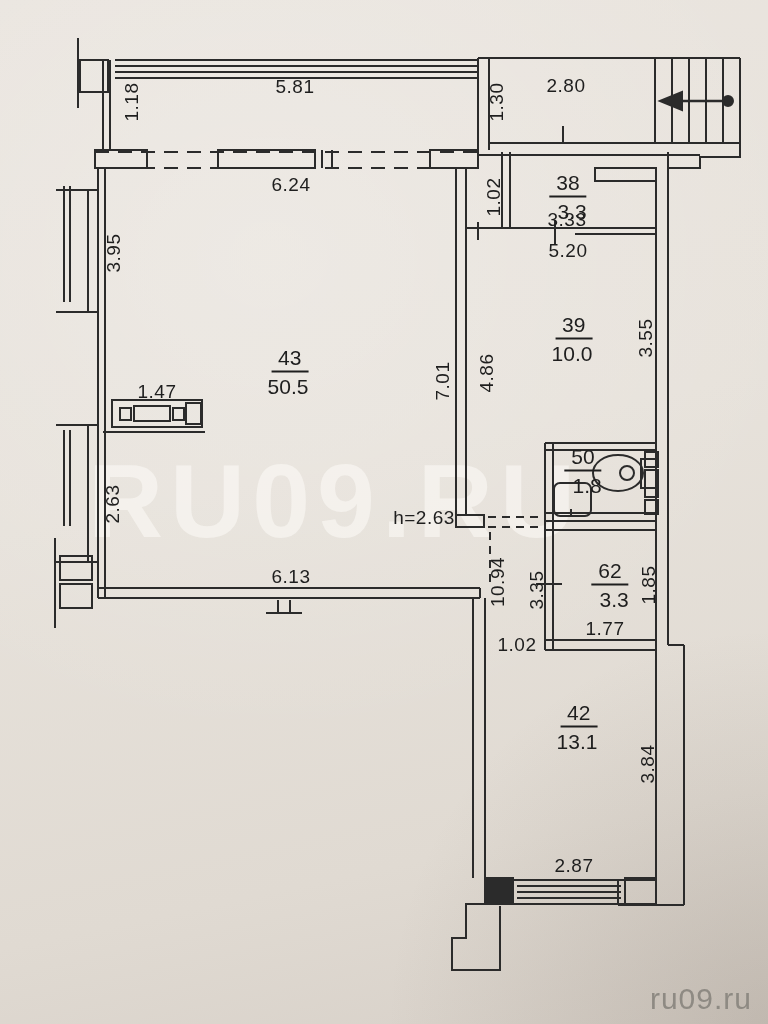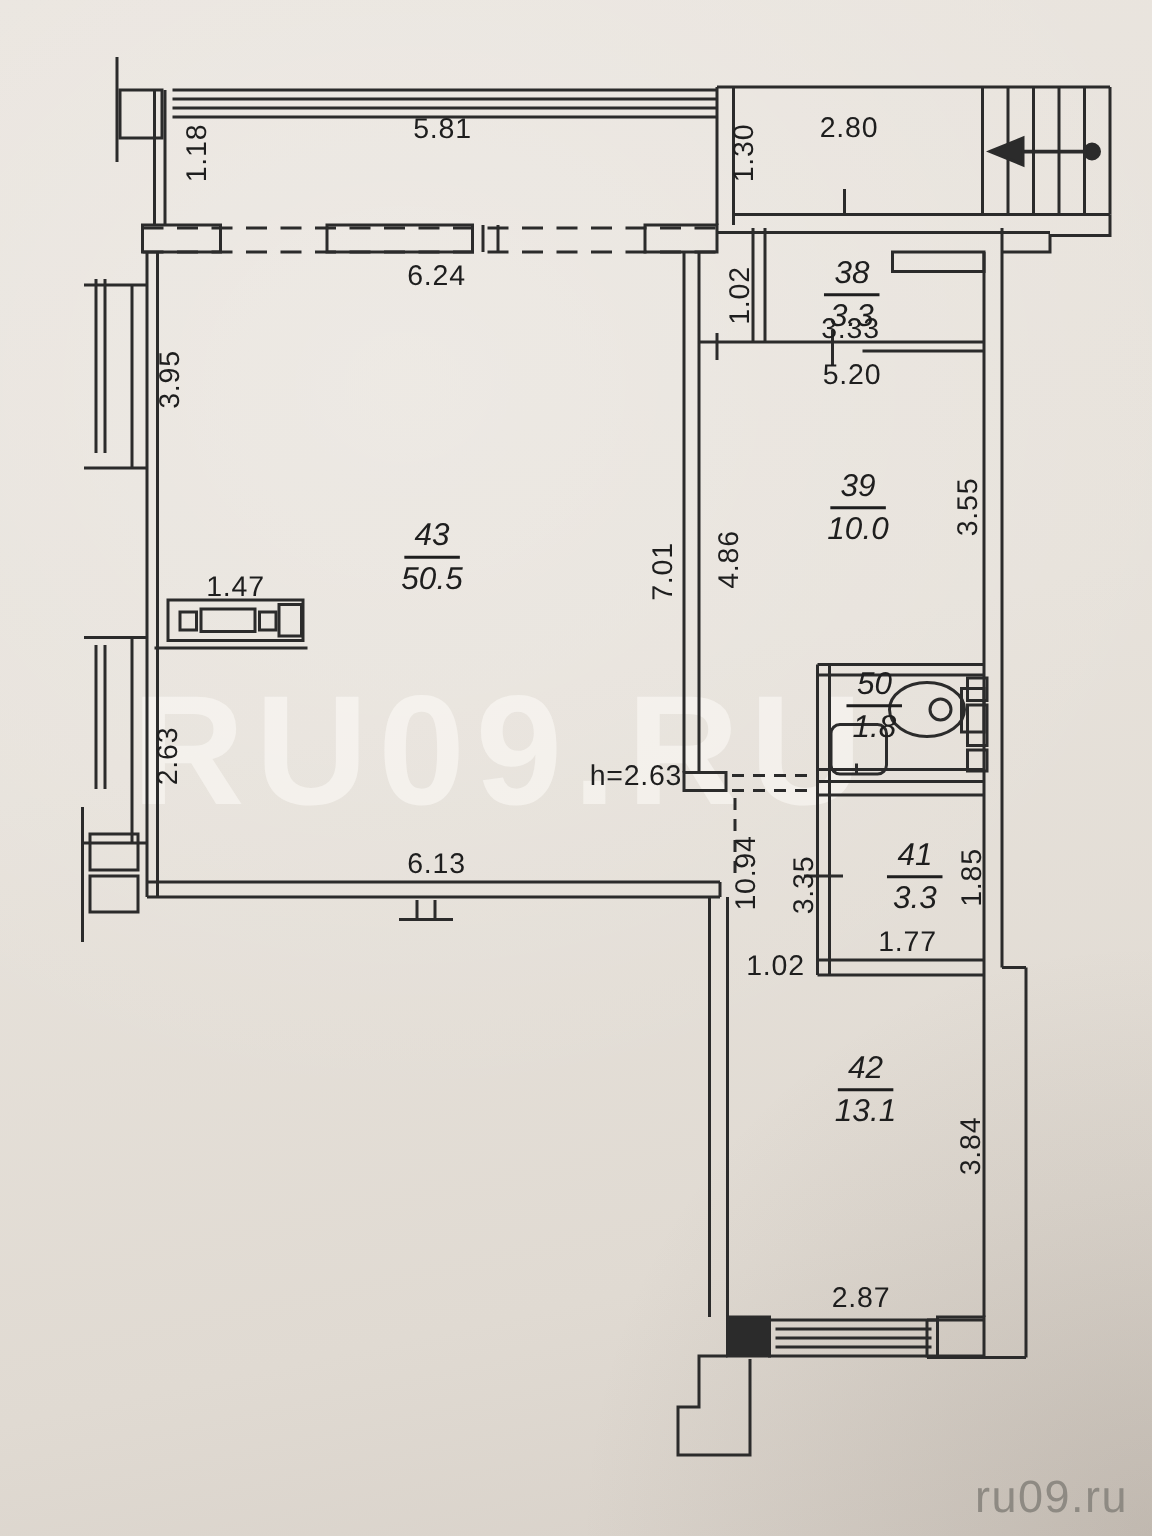--- a/index.html
+++ b/index.html
@@ -29,21 +29,21 @@
   }
   .dim{
     position:absolute;
     font-size:19px;color:#1e1e1e;letter-spacing:0.5px;
     transform:translate(-50%,-50%);
     white-space:nowrap;
   }
   .dim.v{transform:translate(-50%,-50%) rotate(-90deg);}
   .room{
     position:absolute;transform:translate(-50%,-50%);
-    text-align:center;color:#1e1e1e;font-style:italic;
+    text-align:right;color:#1e1e1e;
   }
   .room .num{display:inline-block;font-size:21px;border-bottom:2px solid #1e1e1e;padding:0 7px 1px;}
   .room .area{font-size:21px;margin-top:2px;}
 </style>
 </head>
 <body>
 
 <div class="page">
 
   <div class="wm-center">RU09.RU</div>
@@ -246,21 +246,21 @@
   </div>
   <div class="room" style="left:572px;top:339px">
     <div class="num">39</div>
     <div class="area">10.0</div>
   </div>
   <div class="room" style="left:583px;top:471px">
     <div class="num">50</div>
     <div class="area">1.8</div>
   </div>
   <div class="room" style="left:610px;top:585px">
-    <div class="num">41</div>
+    <div class="num">62</div>
     <div class="area">3.3</div>
   </div>
   <div class="room" style="left:577px;top:727px">
     <div class="num">42</div>
     <div class="area">13.1</div>
   </div>
 
   <div class="wm-corner">ru09.ru</div>
 </div>
 

